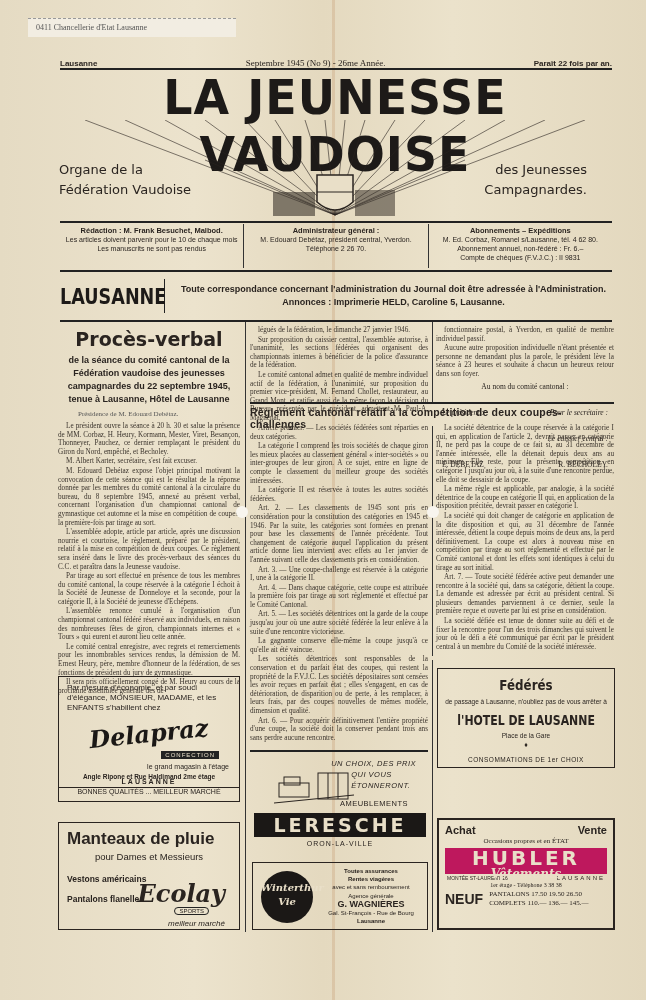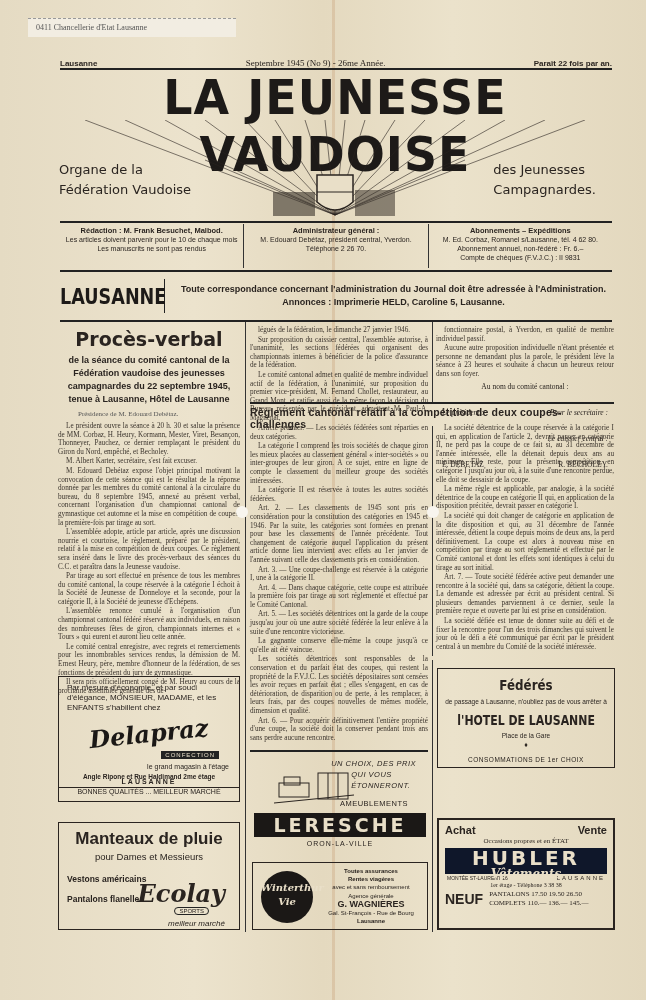--- a/index.html
+++ b/index.html
@@ -38,21 +38,21 @@
     position: absolute; left: 0; top: 2px; width: 560px; text-align: center;
     font-family: "DejaVu Sans", sans-serif; font-weight: bold; font-size: 46px;
     letter-spacing: 1px; color: #1d1a18; transform: scaleY(1.05);
   }
   .rays { position: absolute; left: 0; top: 50px; width: 560px; height: 100px; }
   .sub-left, .sub-right {
     position: absolute; top: 90px; font-family: "DejaVu Sans", sans-serif; font-size: 13px; line-height: 20px;
     color: #2a2420;
   }
   .sub-left { left: 4px; }
-  .sub-right { right: 19px; text-align: left; }
+  .sub-right { right: 28px; text-align: right; }
   .rule { position: absolute; left: 60px; width: 552px; background: #222; }
   .infobar {
     position: absolute; left: 60px; top: 224px; width: 552px; height: 44px;
     display: flex; font-family: "Liberation Sans", sans-serif; font-size: 7px; text-align: center; line-height: 9px;
   }
   .infobar .col { flex: 1; padding: 2px 4px; }
   .infobar .col + .col { border-left: 1px solid #333; }
   .infobar b { font-size: 7.5px; }
   .lausbar {
     position: absolute; left: 60px; top: 274px; width: 552px; height: 44px; display: flex; align-items: center;
@@ -94,21 +94,21 @@
   .ad-dela .logo {
     margin: 6px auto 0 auto; width: 120px; height: 34px; transform: rotate(-6deg);
     font-family: "DejaVu Serif", serif; font-style: italic; font-weight: bold; font-size: 24px; text-align: center; color: #1b1816;
   }
   .ad-dela .conf { position: absolute; right: 20px; top: 74px; background: #222; color: #e9dfc8; font-size: 6px; padding: 1px 4px; letter-spacing: 1px; }
   .ad-dela .mag { position: absolute; right: 10px; top: 86px; font-size: 7px; }
   .ad-dela .addr { position: absolute; left: 0; right: 0; top: 96px; text-align: center; font-size: 6.5px; font-weight: bold; }
   .ad-dela-foot { position: absolute; left: 58px; top: 788px; width: 182px; height: 14px; border: 1.5px solid #2a2420; border-top: none; box-sizing: border-box; text-align: center; font-size: 7px; font-family: "Liberation Sans", sans-serif; }
   .ad-dela-city { position: absolute; left: 58px; top: 778px; width: 182px; text-align: center; font-size: 7px; font-weight: bold; letter-spacing: 2px; font-family: "Liberation Sans", sans-serif;}
   .ad-mant { left: 58px; top: 822px; width: 182px; height: 108px; padding: 6px 8px; font-family: "Liberation Sans", sans-serif; }
-  .ad-mant .h { font-weight: bold; font-size: 17px; text-align: center; }
+  .ad-mant .h { font-weight: bold; font-size: 17px; text-align: left; }
   .ad-mant .s { font-size: 9.5px; text-align: center; margin-top: 2px; }
   .ad-mant .l { font-weight: bold; font-size: 8.5px; margin-top: 12px; }
   .ad-mant .l + .l { margin-top: 10px; }
   .ad-mant .brand { position: absolute; right: 14px; top: 56px; font-family: "DejaVu Serif", serif; font-style: italic; font-weight: bold; font-size: 24px; }
   .ad-mant .sports { position: absolute; right: 30px; top: 84px; font-size: 6px; border: 1px solid #222; border-radius: 6px; padding: 0 4px; }
   .ad-mant .mm { position: absolute; right: 14px; top: 96px; font-style: italic; font-size: 8px; }
   .ad-ler { position: absolute; left: 254px; top: 755px; width: 172px; height: 80px; font-family: "Liberation Sans", sans-serif; }
   .ad-ler .slogan { position: absolute; right: 10px; top: 3px; font-size: 7.5px; font-style: italic; line-height: 11px; text-align: left; letter-spacing: 0.5px; }
   .ad-ler .amb { position: absolute; right: 18px; top: 44px; font-size: 7.5px; letter-spacing: 0.5px; }
   .ad-ler .name { position: absolute; left: 0; top: 58px; width: 172px; height: 24px; background: #1b1816; color: #e9dfc8; font-family: "DejaVu Sans", sans-serif; font-weight: bold; font-size: 19px; text-align: center; line-height: 24px; letter-spacing: 3px; }
@@ -121,21 +121,21 @@
   .ad-fed { left: 437px; top: 668px; width: 178px; height: 100px; text-align: center; font-family: "Liberation Sans", sans-serif; }
   .ad-fed .h { font-family: "DejaVu Sans", sans-serif; font-weight: bold; font-size: 14px; margin-top: 8px; transform: scaleX(0.85); }
   .ad-fed .t { font-size: 6.5px; line-height: 9px; margin-top: 4px; }
   .ad-fed .hotel { font-family: "DejaVu Sans", sans-serif; font-weight: bold; font-size: 14px; margin-top: 6px; transform: scaleX(0.78); white-space: nowrap; }
   .ad-fed .pl { font-size: 6.5px; margin-top: 4px; }
   .ad-fed .dia { font-size: 7px; margin-top: 2px; }
   .ad-fed .cons { font-size: 6.5px; margin-top: 8px; letter-spacing: 0.5px; }
   .ad-hub { left: 437px; top: 818px; width: 178px; height: 112px; font-family: "Liberation Sans", sans-serif; border-width: 2px; }
   .ad-hub .av { display: flex; justify-content: space-between; padding: 4px 6px 0 6px; font-weight: bold; font-size: 11px; }
   .ad-hub .occ { text-align: center; font-size: 7px; font-family: "Liberation Serif", serif; margin-top: 1px; }
-  .ad-hub .band { margin: 3px 6px 0 6px; background: #0f172a; color: #e9dfc8; height: 26px; position: relative; text-align: center; }
+  .ad-hub .band { margin: 3px 6px 0 6px; background: #be185d; color: #e9dfc8; height: 26px; position: relative; text-align: center; }
   .ad-hub .band .hn { font-family: "DejaVu Sans", sans-serif; font-weight: bold; font-size: 20px; letter-spacing: 3px; line-height: 20px; }
   .ad-hub .band .vt { font-family: "DejaVu Serif", serif; font-style: italic; font-weight: bold; font-size: 12px; line-height: 13px; }
   .ad-hub .loc { display: flex; justify-content: space-between; padding: 1px 8px; font-size: 5px; }
   .ad-hub .loc .c { letter-spacing: 2px; font-size: 6px; }
   .ad-hub .tel { text-align: center; font-size: 6px; font-family: "Liberation Serif", serif; }
   .ad-hub .neuf { display: flex; align-items: center; padding: 2px 6px; }
   .ad-hub .neuf .n { font-weight: bold; font-size: 14px; margin-right: 6px; }
   .ad-hub .neuf .pr { font-family: "Liberation Serif", serif; font-size: 7px; line-height: 9px; }
   .punch { position: absolute; width: 12px; height: 12px; border-radius: 50%; background: #f8f5ee; }
 </style>

